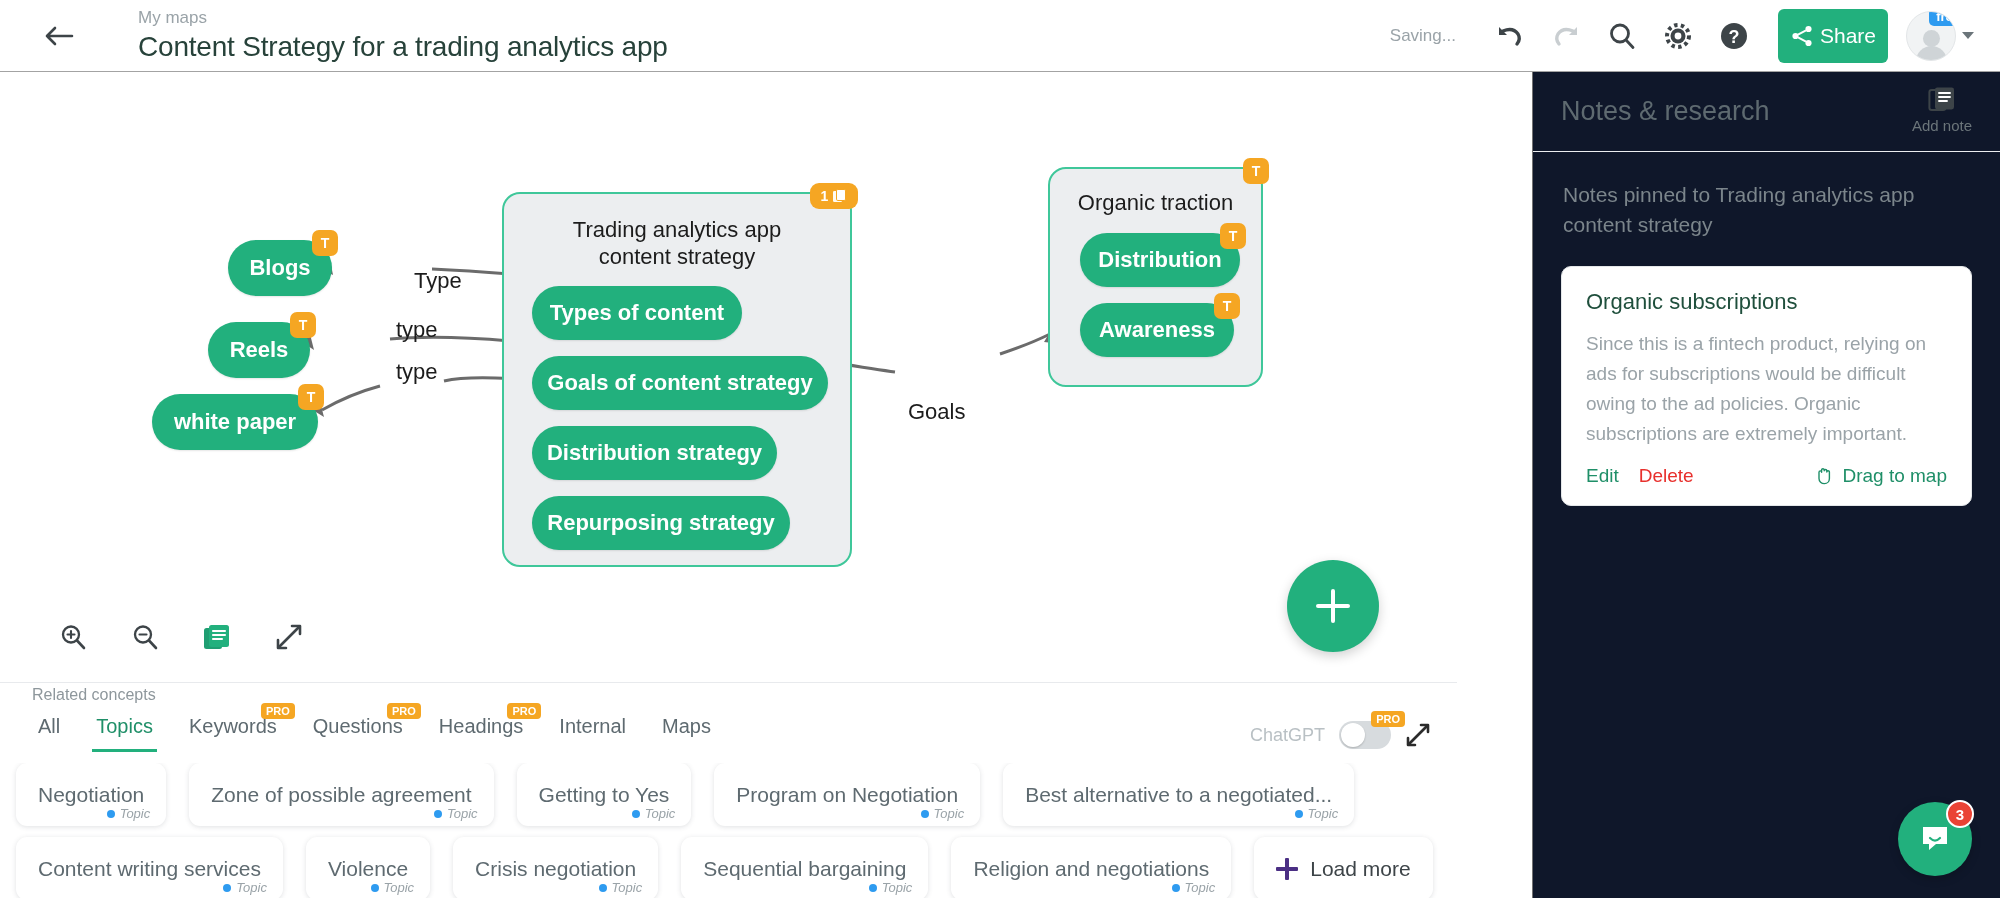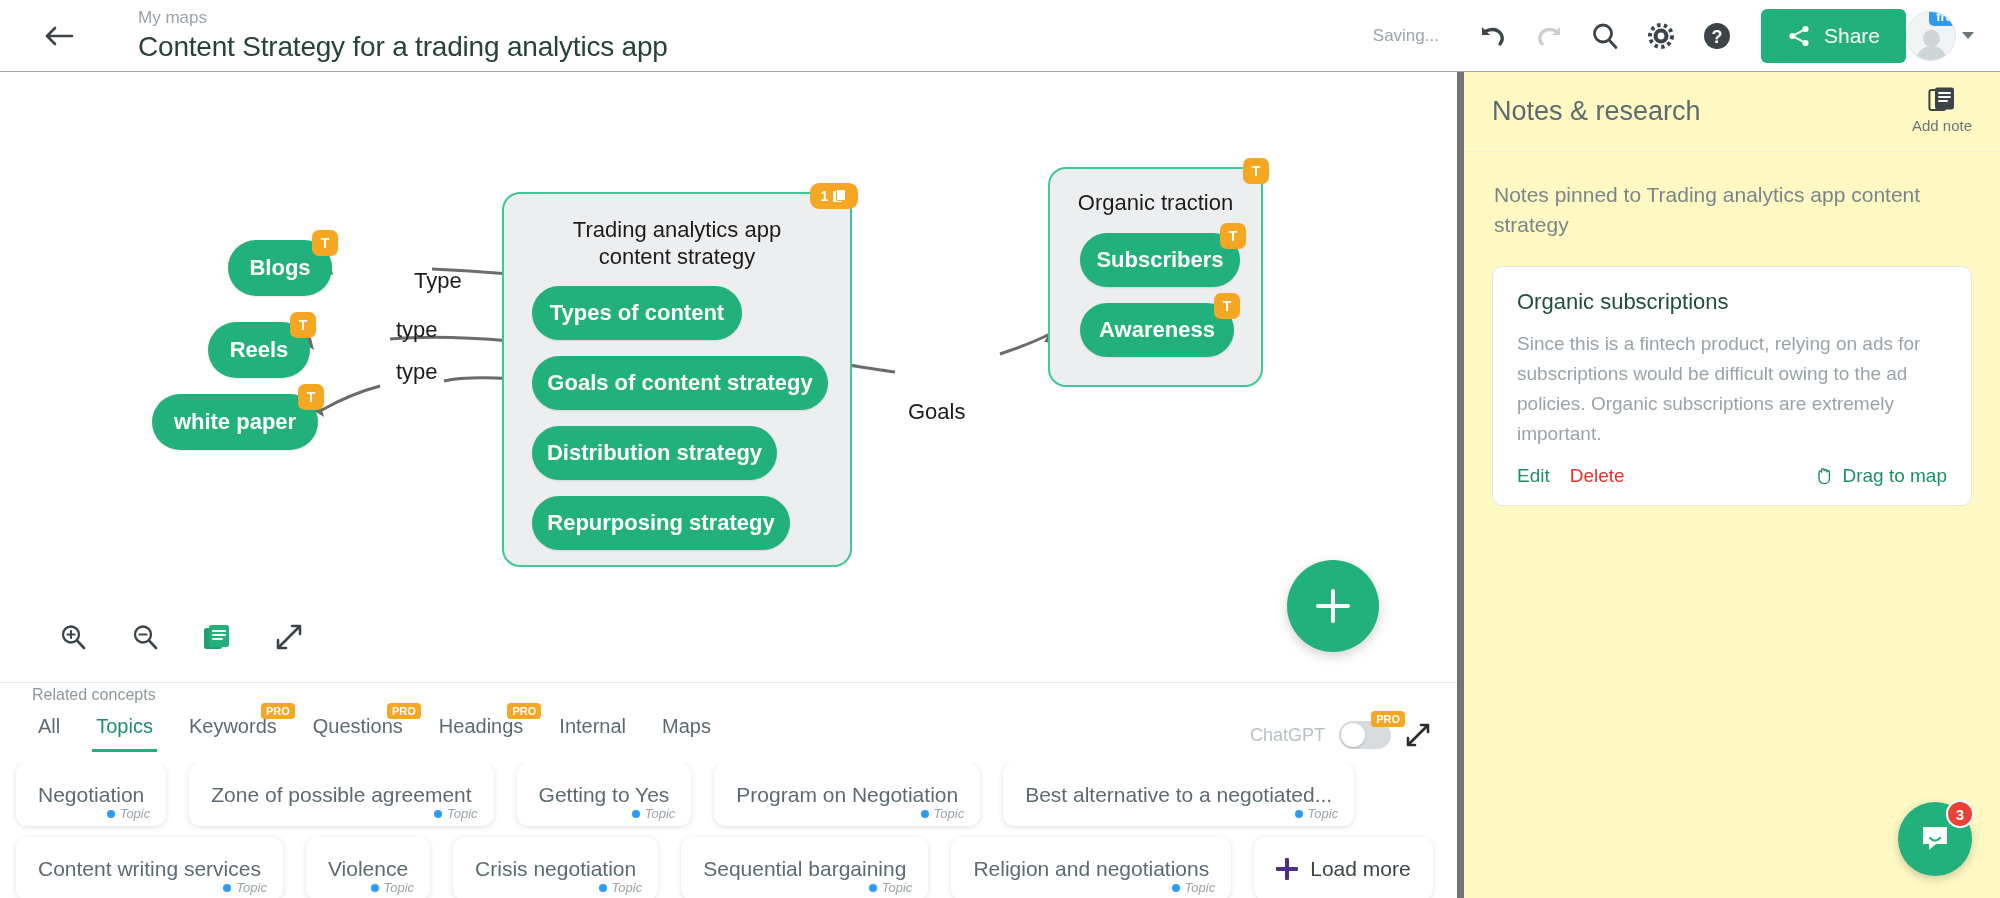--- a/index.html
+++ b/index.html
@@ -28,22 +28,22 @@
   .topbar-right {
     margin-left: auto; display: flex; align-items: center; gap: 0; padding-right: 26px;
   }
   .saving-text { font-size: 17px; color: #9aa3a8; margin-right: 26px; }
   .tb-icon {
     width: 56px; height: 56px; display: flex; align-items: center; justify-content: center;
     cursor: pointer; border-radius: 50%;
   }
   .share-btn {
     height: 54px; background: #22b07d; color: #fff; border-radius: 6px;
-    display: flex; align-items: center; gap: 13px; padding: 0 26px;
-    font-size: 21px; cursor: pointer; margin-left: 16px; margin-right: 0;
+    display: flex; align-items: center; gap: 6px; padding: 0 12px;
+    font-size: 21px; cursor: pointer; margin-left: 16px; margin-right: 18px;
     white-space: nowrap;
   }
   .avatar-wrap { display: flex; align-items: center; gap: 6px; cursor: pointer; position: relative; }
   .avatar {
     width: 50px; height: 50px; border-radius: 50%; background: #f1f3f4;
     border: 1px solid #e3e6e8; display: flex; align-items: center; justify-content: center;
     overflow: hidden; position: relative;
   }
   .avatar .head { width: 17px; height: 17px; border-radius: 50%; background: #cfd4d7; margin-top: 5px; }
   .avatar .body { position: absolute; bottom: -6px; width: 31px; height: 20px; border-radius: 16px 16px 0 0; background: #cfd4d7; }
@@ -157,22 +157,22 @@
   .chip-dot { width: 8px; height: 8px; border-radius: 50%; background: #2e9bf0; display: inline-block; }
   .chip.loadmore { box-shadow: 0 1px 5px rgba(60,70,80,0.16); gap: 12px; }
   .chip.loadmore .chip-text { color: #3d4448; }
   .plus-purple { position: relative; width: 22px; height: 22px; }
   .plus-purple::before, .plus-purple::after { content: ""; position: absolute; background: #4b2f84; border-radius: 1px; }
   .plus-purple::before { left: 0; top: 9px; width: 22px; height: 4px; }
   .plus-purple::after { top: 0; left: 9px; width: 4px; height: 22px; }
 
   
   .right-panel {
-    position: absolute; top: 72px; right: 0; width: 543px; height: 826px;
-    background: #fef9c3; border-left: 7px solid #737373;
+    position: absolute; top: 72px; right: 0; width: 468px; height: 826px;
+    background: #0f172a; border-left: 1px solid #737373;
   }
   .rp-header {
     position: relative; height: 80px; border-bottom: 1px solid #eceef0;
     display: flex; align-items: center; padding: 0 28px;
   }
   .rp-title { font-size: 27px; color: #5e6a70; }
   .add-note {
     position: absolute; right: 28px; top: 14px; display: flex; flex-direction: column;
     align-items: center; gap: 3px; cursor: pointer;
   }
@@ -334,21 +334,21 @@
       </div>
       <div class="node" style="left:28px; top:302px; width:258px; height:54px;">
         <span>Repurposing strategy</span>
       </div>
     </div>
 
     <div class="cluster" style="left:1048px; top:95px; width:215px; height:220px;">
       <span class="badge-t" style="top:-11px; right:-8px;">T</span>
       <div class="cluster-title" style="top:20px;">Organic traction</div>
       <div class="node" style="left:30px; top:64px; width:160px; height:54px;">
-        <span>Subscribers</span>
+        <span>Distribution</span>
         <span class="badge-t">T</span>
       </div>
       <div class="node" style="left:30px; top:134px; width:154px; height:54px;">
         <span>Awareness</span>
         <span class="badge-t">T</span>
       </div>
     </div>
 
     <div class="canvas-tools">
       <div class="ctool">

